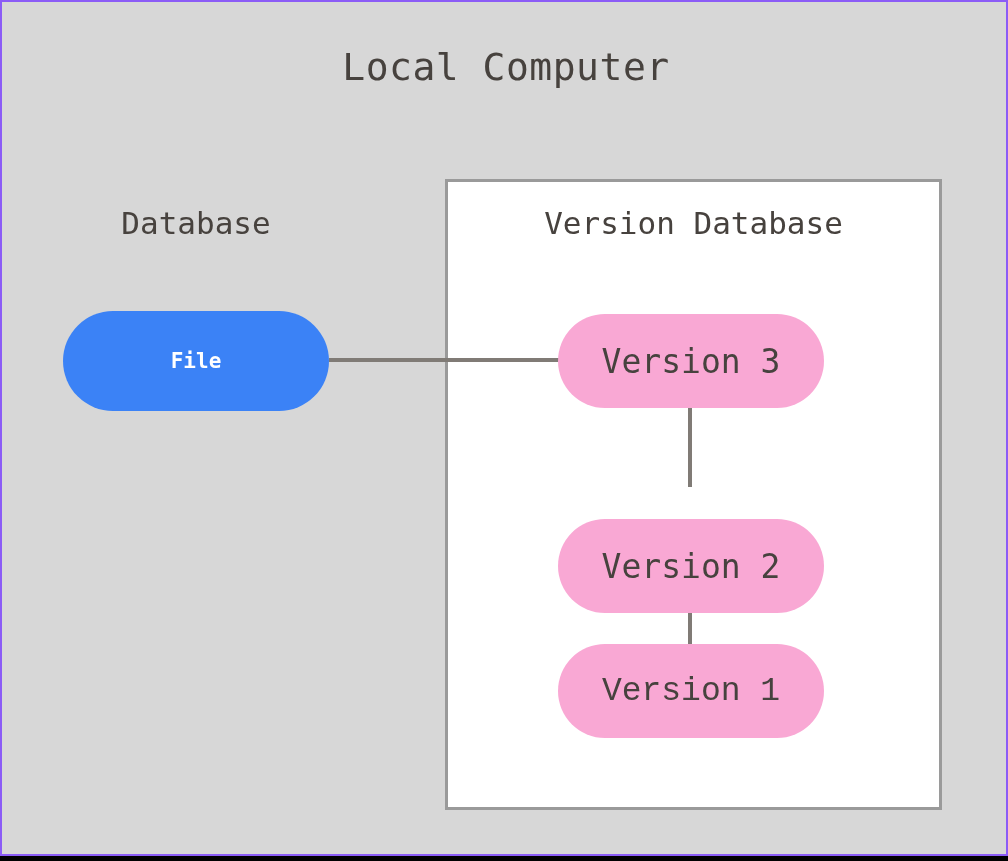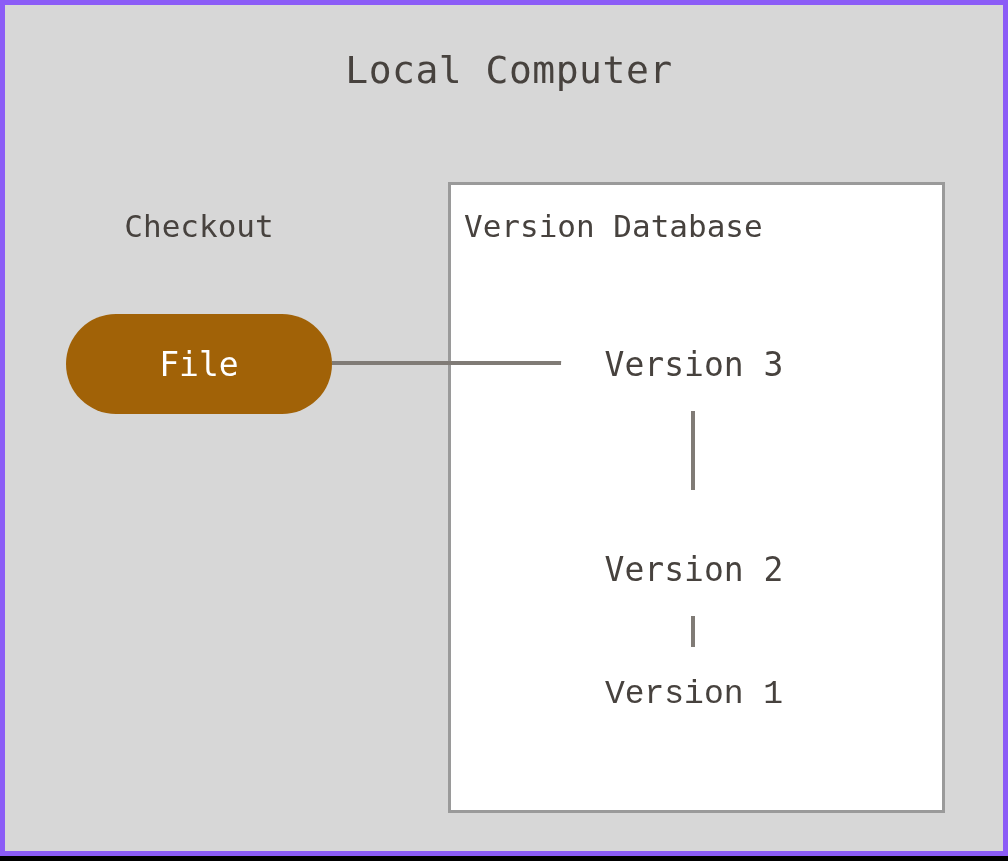--- a/index.html
+++ b/index.html
@@ -15,21 +15,21 @@
   }
 
   
   #canvas-frame {
     position: absolute;
     left: 0;
     top: 0;
     width: 1008px;
     height: 856px;
     box-sizing: border-box;
-    border: 5px solid #8b5cf6;
+    border: 2px solid #8b5cf6;
     background: #d7d7d7;
   }
   #bottom-black-strip {
     position: absolute;
     left: 0;
     top: 856px;
     width: 1008px;
     height: 5px;
     background: #000000;
   }
@@ -62,24 +62,24 @@
     left: 443px;
     top: 177px;
     width: 497px;
     height: 631px;
     box-sizing: border-box;
     background: #ffffff;
     border: 3px solid #9a9a9a;
   }
   #version-database-title {
     position: absolute;
-    left: 459px;
+    left: 443px;
     top: 203px;
     width: 497px;
-    text-align: left;
+    text-align: center;
     font-size: 31px;
     color: #47423e;
     white-space: pre;
   }
 
   
   #checkout-label {
     position: absolute;
     left: 61px;
     top: 203px;
@@ -121,45 +121,46 @@
     align-items: center;
     justify-content: center;
     border-radius: 999px;
     white-space: pre;
   }
   #node-file {
     left: 61px;
     top: 309px;
     width: 266px;
     height: 100px;
-    background: #a16207;
+    background: #3b82f6;
     color: #ffffff;
-    font-size: 33px;
+    font-size: 21px;
+    font-weight: bold;
   }
   .node-version {
     left: 556px;
     width: 266px;
     height: 94px;
-    background: #ffffff;
+    background: #f9a8d4;
     color: #47423e;
     font-size: 33px;
   }
   #node-version-3 { top: 312px; }
   #node-version-2 { top: 477px; margin-top: 40px; }
   #node-version-1 { top: 642px; font-family: Liberation Mono, monospace; }
 </style>
 </head>
 <body>
 
 <div id="canvas-frame">
   <div id="diagram-surface">
 
     <div id="diagram-title">Local Computer</div>
 
-    <div id="checkout-label">Checkout</div>
+    <div id="checkout-label">Database</div>
 
     <div id="version-database-panel"></div>
 
     <div id="version-database-title">Version Database</div>
 
     <div class="connector" id="connector-file-to-version3"></div>
     <div class="connector" id="connector-version3-to-version2"></div>
     <div class="connector" id="connector-version2-to-version1"></div>
 
     <div class="node" id="node-file">File</div>

